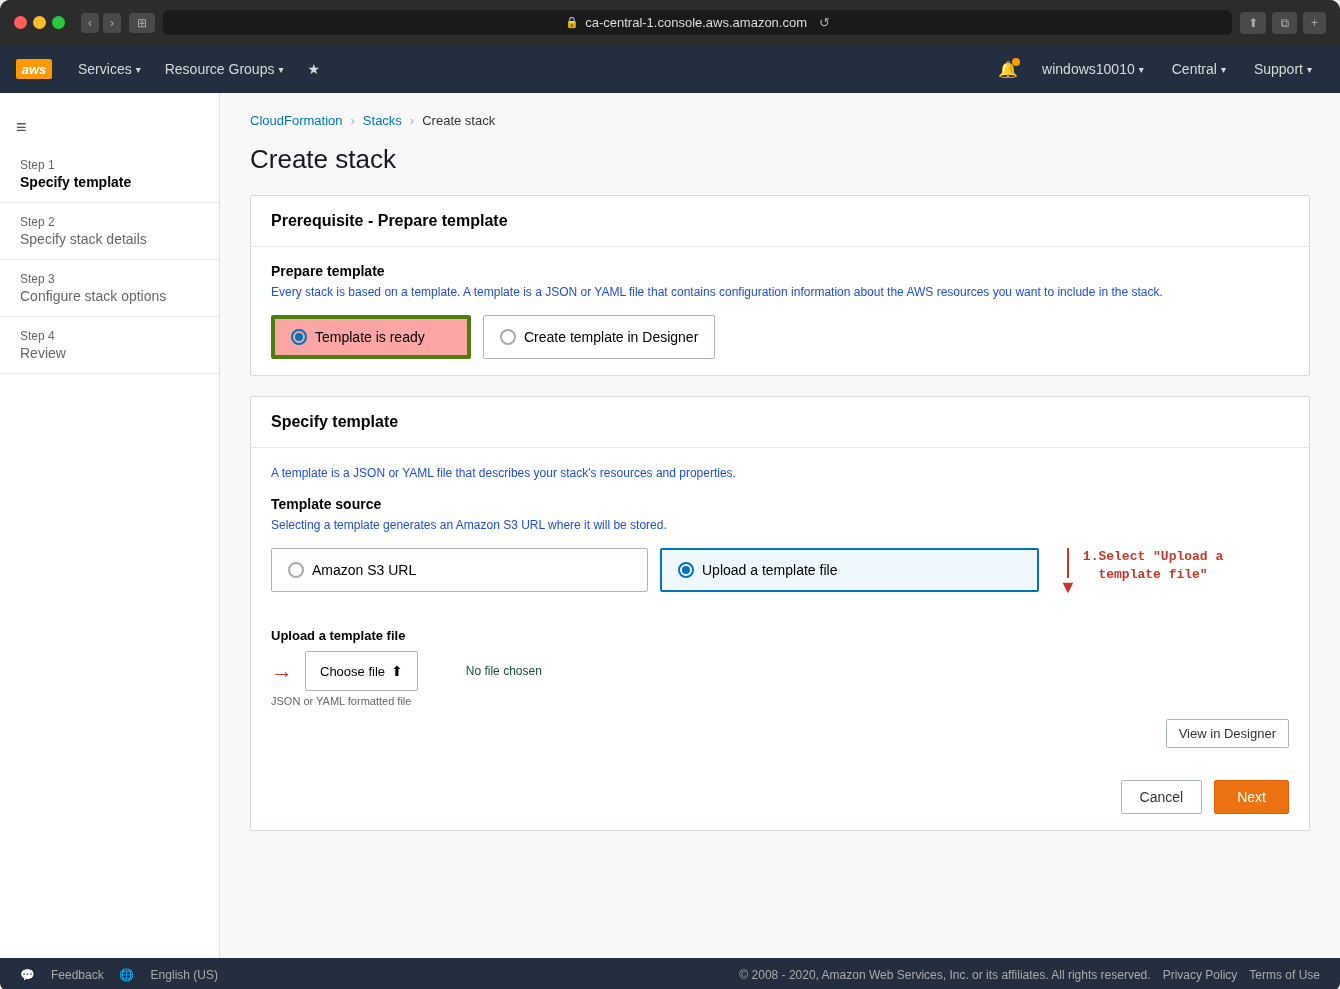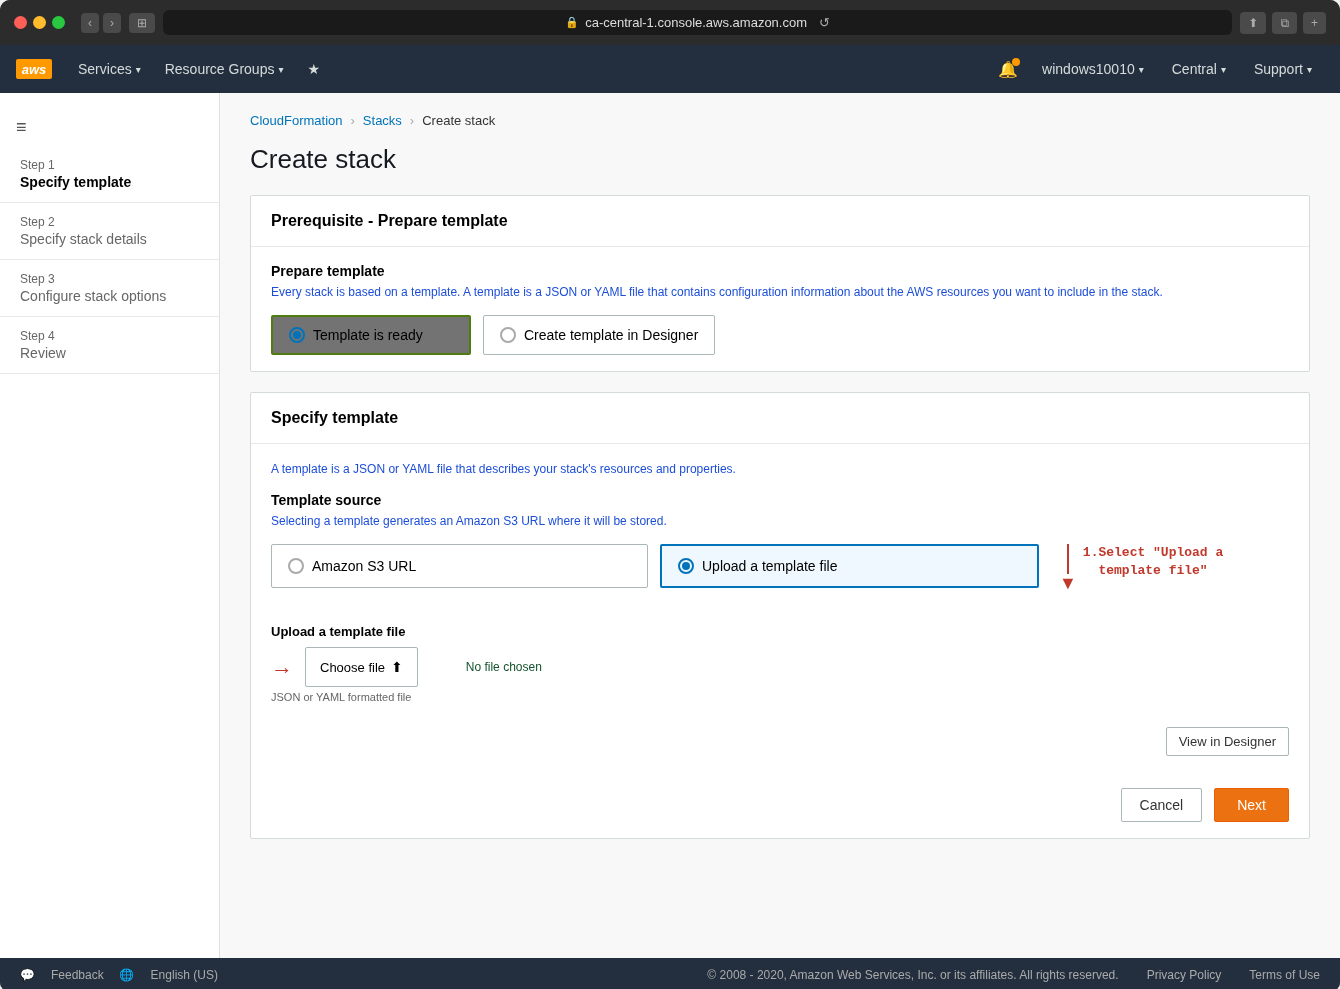--- a/index.html
+++ b/index.html
@@ -56,21 +56,21 @@
     .card { background: white; border: 1px solid #d5dbdb; border-radius: 2px; margin-bottom: 20px; }
     .card-header { padding: 16px 20px; border-bottom: 1px solid #e8e8e8; font-weight: 700; font-size: 16px; }
     .card-body { padding: 16px 20px; }
 
     .section-label { font-weight: 700; font-size: 14px; margin-bottom: 4px; }
     .section-desc { font-size: 12px; color: #1d4ed8; margin-bottom: 14px; line-height: 1.5; }
 
     
     .radio-options { display: flex; gap: 12px; margin-bottom: 0; }
     .radio-option { border: 1px solid #aab7b8; border-radius: 2px; padding: 10px 16px; display: flex; align-items: center; gap: 8px; cursor: pointer; min-width: 200px; font-size: 14px; }
-    .radio-option.selected { border: 2px solid #4d7c0f; background: #737373; }
+    .radio-option.selected { border: 4px solid #4d7c0f; background: #fca5a5; }
     .radio-dot { width: 16px; height: 16px; border-radius: 50%; border: 2px solid #aaa; display: flex; align-items: center; justify-content: center; flex-shrink: 0; }
     .radio-dot.filled { border-color: #0073bb; }
     .radio-dot.filled::after { content: ''; width: 8px; height: 8px; background: #0073bb; border-radius: 50%; }
 
     
     .source-options { display: flex; gap: 12px; margin-bottom: 20px; }
     .source-option { flex: 1; border: 1px solid #aab7b8; border-radius: 2px; padding: 12px 16px; display: flex; align-items: center; gap: 8px; cursor: pointer; font-size: 14px; }
     .source-option.selected { border: 2px solid #0073bb; background: #f0f8ff; }
 
     
@@ -84,21 +84,21 @@
 
     
     .actions-bar { display: flex; justify-content: flex-end; align-items: center; gap: 12px; padding: 16px 20px; }
     .btn-cancel { background: white; border: 1px solid #aab7b8; padding: 8px 18px; border-radius: 2px; cursor: pointer; font-size: 14px; color: #333; }
     .btn-next { background: #ec7211; border: 1px solid #eb5f07; padding: 8px 22px; border-radius: 2px; cursor: pointer; font-size: 14px; color: white; font-weight: 500; }
 
     .view-designer-btn { background: white; border: 1px solid #aab7b8; padding: 6px 12px; border-radius: 2px; cursor: pointer; font-size: 13px; color: #333; float: right; }
 
     
     .footer { background: #232f3e; color: #aaa; font-size: 12px; padding: 10px 20px; display: flex; align-items: center; gap: 16px; }
-    .footer-right { margin-left: auto; display: flex; gap: 28px; }
+    .footer-right { margin-left: auto; display: flex; gap: 12px; }
     .footer-link { color: #aaa; text-decoration: none; }
   </style>
 </head>
 <body>
 
 <div class="browser-chrome">
 
   <div class="browser-titlebar">
     <div class="traffic-lights">
       <div class="traffic-light tl-red"></div>
@@ -253,21 +253,21 @@
                     <span>Choose file</span>
                     <span style="font-size:14px;">⬆</span>
                   </button>
                   <span class="no-file-text">No file chosen</span>
                 </div>
               </div>
               <div class="file-format-hint">JSON or YAML formatted file</div>
             </div>
 
 
-            <div style="display:flex; justify-content:flex-end; margin-top:24px;">
+            <div style="display:flex; justify-content:flex-end; margin-top:12px;">
               <button class="view-designer-btn">View in Designer</button>
             </div>
           </div>
         </div>
 
         <div class="actions-bar">
           <button class="btn-cancel">Cancel</button>
           <button class="btn-next">Next</button>
         </div>
       </div>

